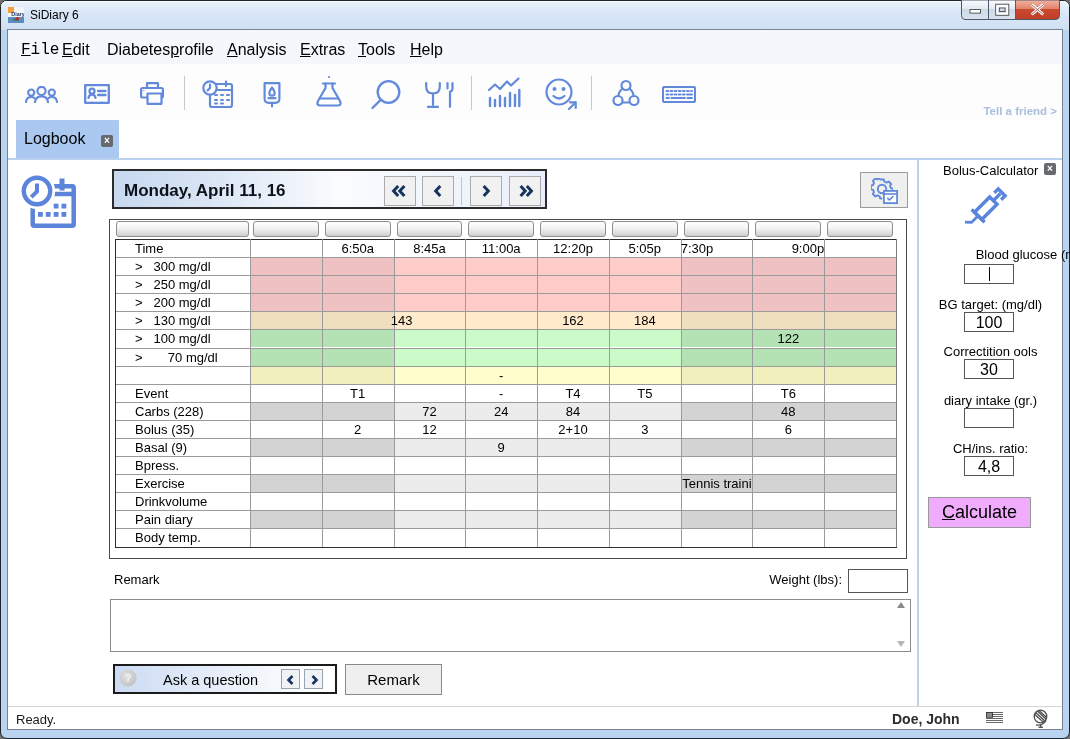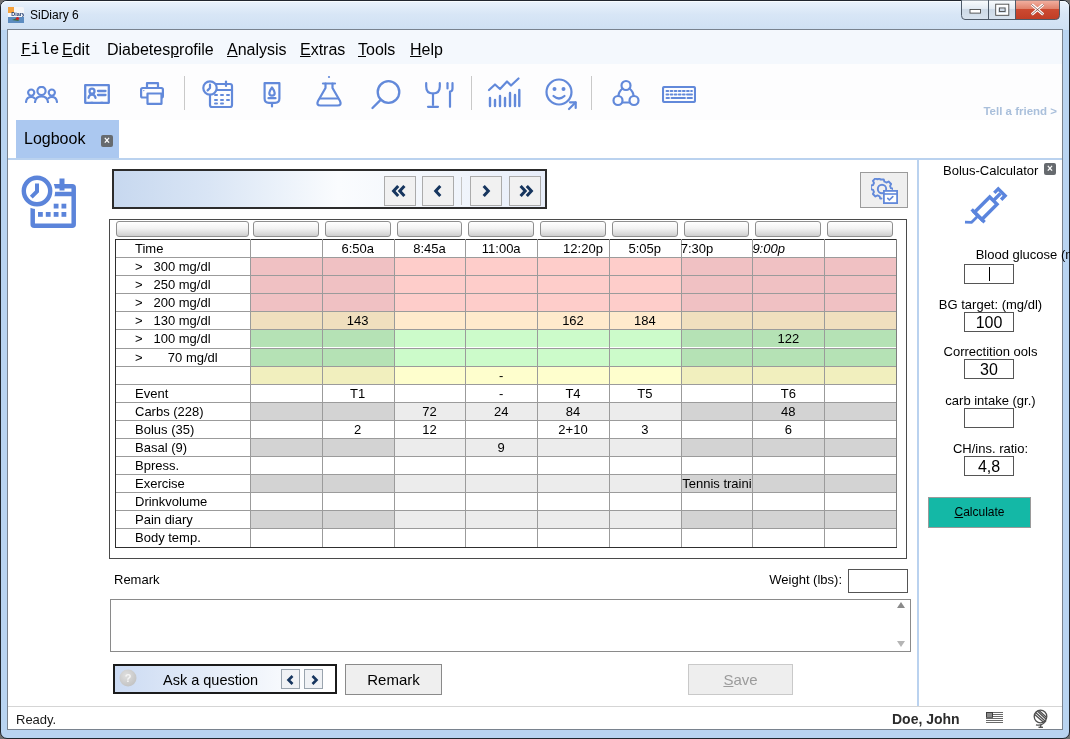--- a/index.html
+++ b/index.html
@@ -192,20 +192,21 @@
 <g fill="#5b84da">
 <rect x="33.7" y="30.7" width="4.8" height="4.8"></rect>
         <rect x="41.5" y="30.7" width="4.8" height="4.8"></rect>
 <rect x="18" y="39" width="4.8" height="4.8"></rect>
         <rect x="25.8" y="39" width="4.8" height="4.8"></rect>
 <rect x="33.7" y="39" width="4.8" height="4.8"></rect>
         <rect x="41.5" y="39" width="4.8" height="4.8"></rect>
 </g>
 </svg>
 <div class="abs" style="left:112px;top:169px;width:435px;height:40px;box-sizing:border-box;border:2px solid #2c2c2c;background:linear-gradient(90deg,#c7d8ef 0%,#d9e5f5 22%,#fafcfe 52%,#f2f6fc 75%,#e8eefa 100%);"></div>
+<div class="abs" style="left:124px;top:181px;font-size:17px;font-weight:bold;color:#0c1018;">Monday, April 11, 16</div>
 <div class="abs" style="left:384px;top:176px;width:32px;height:30px;box-sizing:border-box;background:#f1f1f1;border:1px solid #ababab;">
       <svg style="position:absolute;left:5px;top:8px" width="20" height="12" viewBox="0 0 20 12" fill="none" stroke="#16355e" stroke-width="3" stroke-linejoin="miter">
         <path d="M8.2 1 L3.6 6 L8.2 11"></path>
         <path d="M14.4 1 L9.8 6 L14.4 11"></path>
       </svg>
     </div>
 <div class="abs" style="left:422px;top:176px;width:32px;height:30px;box-sizing:border-box;background:#f1f1f1;border:1px solid #ababab;">
       <svg style="position:absolute;left:5px;top:8px" width="20" height="12" viewBox="0 0 20 12" fill="none" stroke="#16355e" stroke-width="3" stroke-linejoin="miter">
         <path d="M12.3 1 L7.7 6 L12.3 11"></path>
       </svg>
@@ -369,29 +370,29 @@
 <div class="abs" style="left:608.9px;top:239px;width:1px;height:308px;background:#9b9b9b;"></div>
 <div class="abs" style="left:680.7px;top:239px;width:1px;height:308px;background:#9b9b9b;"></div>
 <div class="abs" style="left:752.4px;top:239px;width:1px;height:308px;background:#9b9b9b;"></div>
 <div class="abs" style="left:824.2px;top:239px;width:1px;height:308px;background:#9b9b9b;"></div>
 <div class="abs" style="left:896.0px;top:239px;width:1px;height:308px;background:#7e7e7e;"></div>
 <div class="abs" style="left:114.5px;top:239px;width:1px;height:308px;background:#2e2e2e;"></div>
 <div class="abs" style="left:135px;top:241.0px;width:120px;height:16px;font-size:13px;color:#000;white-space:nowrap;">Time</div>
 <div class="abs" style="left:321.8px;top:240.5px;width:71.8px;font-size:13px;color:#000;text-align:center;">6:50a</div>
 <div class="abs" style="left:393.6px;top:240.5px;width:71.8px;font-size:13px;color:#000;text-align:center;">8:45a</div>
 <div class="abs" style="left:465.3px;top:240.5px;width:71.8px;font-size:13px;color:#000;text-align:center;">11:00a</div>
-<div class="abs" style="left:537.1px;top:240.5px;width:71.8px;font-size:13px;color:#000;text-align:center;margin-left:10px;">12:20p</div>
+<div class="abs" style="left:537.1px;top:240.5px;width:71.8px;font-size:13px;color:#000;text-align:center;">12:20p</div>
 <div class="abs" style="left:608.9px;top:240.5px;width:71.8px;font-size:13px;color:#000;text-align:center;">5:05p</div>
 <div class="abs" style="left:680.7px;top:240.5px;width:71.8px;font-size:13px;color:#000;text-align:left;">7:30p</div>
-<div class="abs" style="left:752.4px;top:240.5px;width:71.8px;font-size:13px;color:#000;text-align:left;font-style:italic;">9:00p</div>
+<div class="abs" style="left:752.4px;top:240.5px;width:71.8px;font-size:13px;color:#000;text-align:right;">9:00p</div>
 <div class="abs" style="left:135px;top:259.1px;width:120px;height:16px;font-size:13px;color:#000;white-space:nowrap;">&gt;&nbsp;&nbsp;&nbsp;300 mg/dl</div>
 <div class="abs" style="left:135px;top:277.2px;width:120px;height:16px;font-size:13px;color:#000;white-space:nowrap;">&gt;&nbsp;&nbsp;&nbsp;250 mg/dl</div>
 <div class="abs" style="left:135px;top:295.3px;width:120px;height:16px;font-size:13px;color:#000;white-space:nowrap;">&gt;&nbsp;&nbsp;&nbsp;200 mg/dl</div>
 <div class="abs" style="left:135px;top:313.4px;width:120px;height:16px;font-size:13px;color:#000;white-space:nowrap;">&gt;&nbsp;&nbsp;&nbsp;130 mg/dl</div>
-<div class="abs" style="left:321.8px;top:313.4px;width:71.8px;font-size:13px;color:#000;text-align:center;white-space:nowrap;">143</div>
+<div class="abs" style="left:321.8px;top:313.4px;width:71.8px;font-size:13px;color:#000;text-align:center;white-space:nowrap;padding-left:44px;">143</div>
 <div class="abs" style="left:537.1px;top:313.4px;width:71.8px;font-size:13px;color:#000;text-align:center;white-space:nowrap;">162</div>
 <div class="abs" style="left:608.9px;top:313.4px;width:71.8px;font-size:13px;color:#000;text-align:center;white-space:nowrap;">184</div>
 <div class="abs" style="left:135px;top:331.4px;width:120px;height:16px;font-size:13px;color:#000;white-space:nowrap;">&gt;&nbsp;&nbsp;&nbsp;100 mg/dl</div>
 <div class="abs" style="left:752.4px;top:331.4px;width:71.8px;font-size:13px;color:#000;text-align:center;white-space:nowrap;">122</div>
 <div class="abs" style="left:135px;top:349.5px;width:120px;height:16px;font-size:13px;color:#000000;white-space:nowrap;">&gt;&nbsp;&nbsp;&nbsp;&nbsp;&nbsp;&nbsp;&nbsp;70 mg/dl</div>
 <div class="abs" style="left:465.3px;top:367.6px;width:71.8px;font-size:13px;color:#000;text-align:center;white-space:nowrap;">-</div>
 <div class="abs" style="left:135px;top:385.7px;width:120px;height:16px;font-size:13px;color:#000000;white-space:nowrap;">Event</div>
 <div class="abs" style="left:321.8px;top:385.7px;width:71.8px;font-size:13px;color:#000;text-align:center;white-space:nowrap;">T1</div>
 <div class="abs" style="left:465.3px;top:385.7px;width:71.8px;font-size:13px;color:#000;text-align:center;white-space:nowrap;">-</div>
 <div class="abs" style="left:537.1px;top:385.7px;width:71.8px;font-size:13px;color:#000;text-align:center;white-space:nowrap;">T4</div>
@@ -438,21 +439,20 @@
       <svg style="position:absolute;left:3px;top:5px" width="12" height="10" viewBox="0 0 12 10" fill="none" stroke="#16355e" stroke-width="2.6" stroke-linejoin="miter">
         <path d="M7.5 1 L3.5 5 L7.5 9"></path>
       </svg>
     </div>
 <div class="abs" style="left:304px;top:669px;width:19px;height:20px;box-sizing:border-box;background:#f0f2f5;border:1px solid #9aa4ae;">
       <svg style="position:absolute;left:3px;top:5px" width="12" height="10" viewBox="0 0 12 10" fill="none" stroke="#16355e" stroke-width="2.6" stroke-linejoin="miter">
         <path d="M4.5 1 L8.5 5 L4.5 9"></path>
       </svg>
     </div>
 <div class="abs" style="left:345px;top:664px;width:97px;height:31px;box-sizing:border-box;background:#efefef;border:1px solid #8a8a8a;color:#000;font-size:15px;text-align:center;line-height:29px;">Remark</div>
-<div class="abs" style="left:688px;top:664px;width:105px;height:31px;box-sizing:border-box;background:#eeeeee;border:1px solid #c9c9c9;color:#9b9b9b;font-size:15px;text-align:center;line-height:29px;"><span style="text-decoration:underline">S</span>ave</div>
 <div class="abs" style="left:917px;top:160px;width:2px;height:546px;background:#bad2ef;"></div>
 <div class="abs" style="left:943px;top:163px;font-size:13px;color:#000;">Bolus-Calculator</div>
 <div class="abs" style="left:1044px;top:163px;width:12px;height:12px;background:#666a6e;border-radius:2px;color:#fff;font-size:10px;font-weight:bold;text-align:center;line-height:12px;">×</div>
 <svg class="abs" style="left:957px;top:182px" width="56" height="54" viewBox="0 0 52 50">
 <g transform="rotate(45 26 25)" fill="none" stroke="#5b85dd" stroke-width="3.2" stroke-linejoin="miter">
 <path d="M21.5 8.3 L21.5 3.1 L30.5 3.1 L30.5 8.3"></path>
 <path d="M26 4.7 L26 14"></path>
 <rect x="21.2" y="14" width="9.6" height="20"></rect>
 <path d="M17.5 34 L34.5 34"></path>
 <path d="M26 34 L26 42.5" stroke-width="2.6"></path>
@@ -460,25 +460,25 @@
 </g>
 </svg>
 <div class="abs" style="left:919px;top:247px;width:151px;font-size:13px;color:#000;text-align:center;padding-left:44px;">Blood glucose (mg/dl)</div>
 <div class="abs" style="left:964px;top:264px;width:50px;height:20px;box-sizing:border-box;border:1px solid #555;background:#fff;font-size:16px;color:#000;text-align:center;line-height:19px;">
       <span style="position:absolute;left:24px;top:2px;width:1px;height:14px;background:#000;"></span>
     </div>
 <div class="abs" style="left:919px;top:297px;width:143px;font-size:13px;color:#000;text-align:center;">BG target: (mg/dl)</div>
 <div class="abs" style="left:964px;top:312px;width:50px;height:20px;box-sizing:border-box;border:1px solid #555;background:#fff;font-size:16px;color:#000;text-align:center;line-height:19px;">100</div>
 <div class="abs" style="left:919px;top:344px;width:143px;font-size:13px;color:#000;text-align:center;">Correctition ools</div>
 <div class="abs" style="left:964px;top:359px;width:50px;height:20px;box-sizing:border-box;border:1px solid #555;background:#fff;font-size:16px;color:#000;text-align:center;line-height:19px;">30</div>
-<div class="abs" style="left:919px;top:393px;width:143px;font-size:13px;color:#000;text-align:center;">carb intake (gr.)</div>
+<div class="abs" style="left:919px;top:393px;width:143px;font-size:13px;color:#000;text-align:center;">diary intake (gr.)</div>
 <div class="abs" style="left:964px;top:408px;width:50px;height:20px;box-sizing:border-box;border:1px solid #555;background:#fff;font-size:16px;color:#000;text-align:center;line-height:19px;"></div>
 <div class="abs" style="left:919px;top:441px;width:143px;font-size:13px;color:#000;text-align:center;">CH/ins. ratio:</div>
 <div class="abs" style="left:964px;top:456px;width:50px;height:20px;box-sizing:border-box;border:1px solid #555;background:#fff;font-size:16px;color:#000;text-align:center;line-height:19px;">4,8</div>
-<div class="abs" style="left:928px;top:497px;width:103px;height:31px;box-sizing:border-box;background:#14b8a6;border:1px solid #9a9a9a;font-size:12px;color:#000;text-align:center;line-height:29px;"><span style="text-decoration:underline">C</span>alculate</div>
+<div class="abs" style="left:928px;top:497px;width:103px;height:31px;box-sizing:border-box;background:#f0abfc;border:1px solid #9a9a9a;font-size:18px;color:#000;text-align:center;line-height:29px;"><span style="text-decoration:underline">C</span>alculate</div>
 <div class="abs" style="left:8px;top:706px;width:1054px;height:1px;background:#d5d5d5;"></div>
 <div class="abs" style="left:16px;top:712px;font-size:13px;color:#1a1a1a;">Ready.</div>
 <div class="abs" style="left:856px;top:711px;font-size:14px;font-weight:bold;color:#2b2b2b;padding-left:36px;">Doe, John</div>
 <svg class="abs" style="left:986px;top:712px" width="17" height="11" viewBox="0 0 17 11" shape-rendering="crispEdges">
 <g fill="#6a6a6a">
 <rect x="0" y="0" width="17" height="1.2"></rect>
         <rect x="0" y="2" width="17" height="1.2"></rect>
         <rect x="0" y="4" width="17" height="1.2"></rect>
 <rect x="0" y="6" width="17" height="1.2"></rect>
         <rect x="0" y="8" width="17" height="1.2"></rect>

